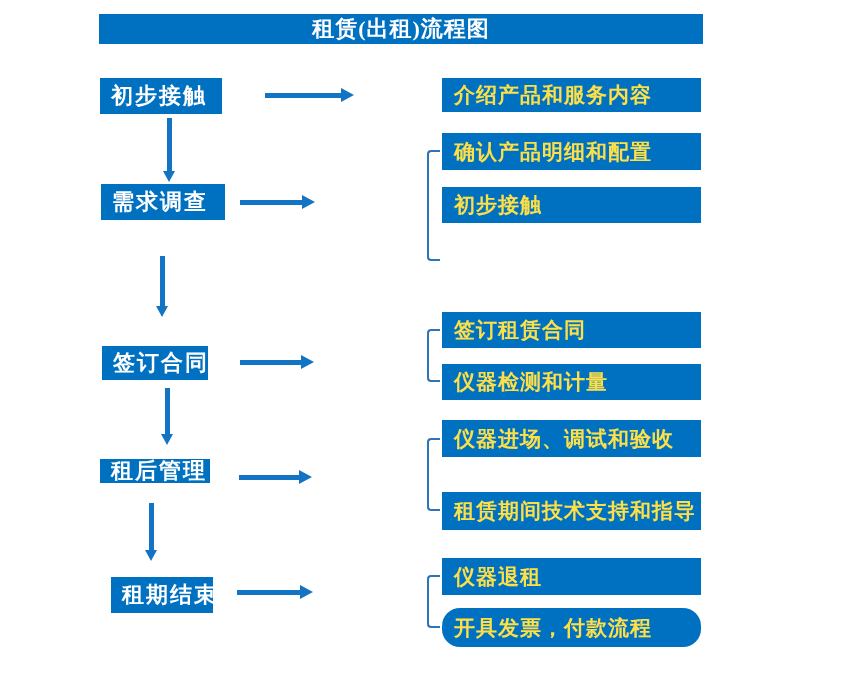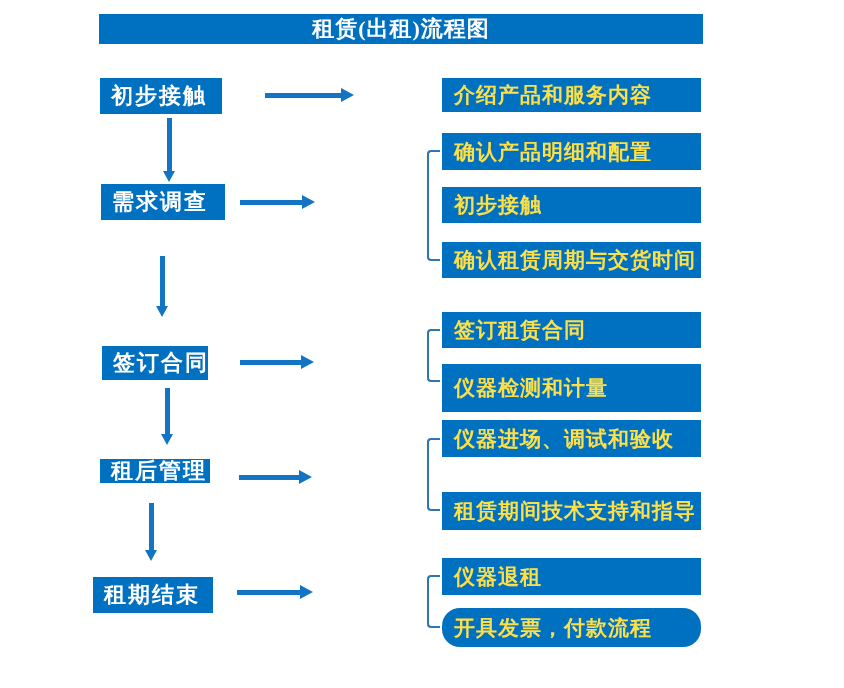--- a/index.html
+++ b/index.html
@@ -45,30 +45,29 @@
 <body>
 
 <div class="canvas">
 
   <div class="titlebar">租赁(出租)流程图</div>
 
   <div class="stepbox" style="left:101px;top:184px;width:124px;height:36px;">需求调查</div>
   <div class="stepbox" style="left:100px;top:78px;width:122px;height:36px;">初步接触</div>
   <div class="stepbox" style="left:102px;top:346px;width:106px;height:34px;">签订合同</div>
   <div class="stepbox" style="left:100px;top:459px;width:110px;height:24px;">租后管理</div>
-  <div class="stepbox" style="left:93px;top:577px;width:120px;height:36px;">租期结束</div>
+  <div class="stepbox" style="left:111px;top:577px;width:102px;height:36px;">租期结束</div>
 
   <div class="detailbox" style="top:78px;height:34px;">介绍产品和服务内容</div>
 
   <div class="detailbox" style="top:133px;height:37px;">确认产品明细和配置</div>
   <div class="detailbox" style="top:187px;height:36px;">初步接触</div>
-  <div class="detailbox" style="top:242px;height:36px;">确认租赁周期与交货时间</div>
 
   <div class="detailbox" style="top:312px;height:36px;text-align:right;">签订租赁合同</div>
-  <div class="detailbox" style="top:364px;height:48px;">仪器检测和计量</div>
+  <div class="detailbox" style="top:364px;height:36px;">仪器检测和计量</div>
 
   <div class="detailbox" style="top:420px;height:37px;">仪器进场、调试和验收</div>
   <div class="detailbox" style="top:492px;height:38px;">租赁期间技术支持和指导</div>
 
   <div class="detailbox" style="top:558px;height:37px;">仪器退租</div>
   <div class="detailbox" style="top:608px;height:39px;border-radius:18px;">开具发票，付款流程</div>
 
   <div class="harrow" style="left:265px;top:93px;width:76px;"></div>
   <div class="harrow" style="left:240px;top:200px;width:62px;"></div>
   <div class="harrow" style="left:240px;top:360px;width:61px;"></div>

